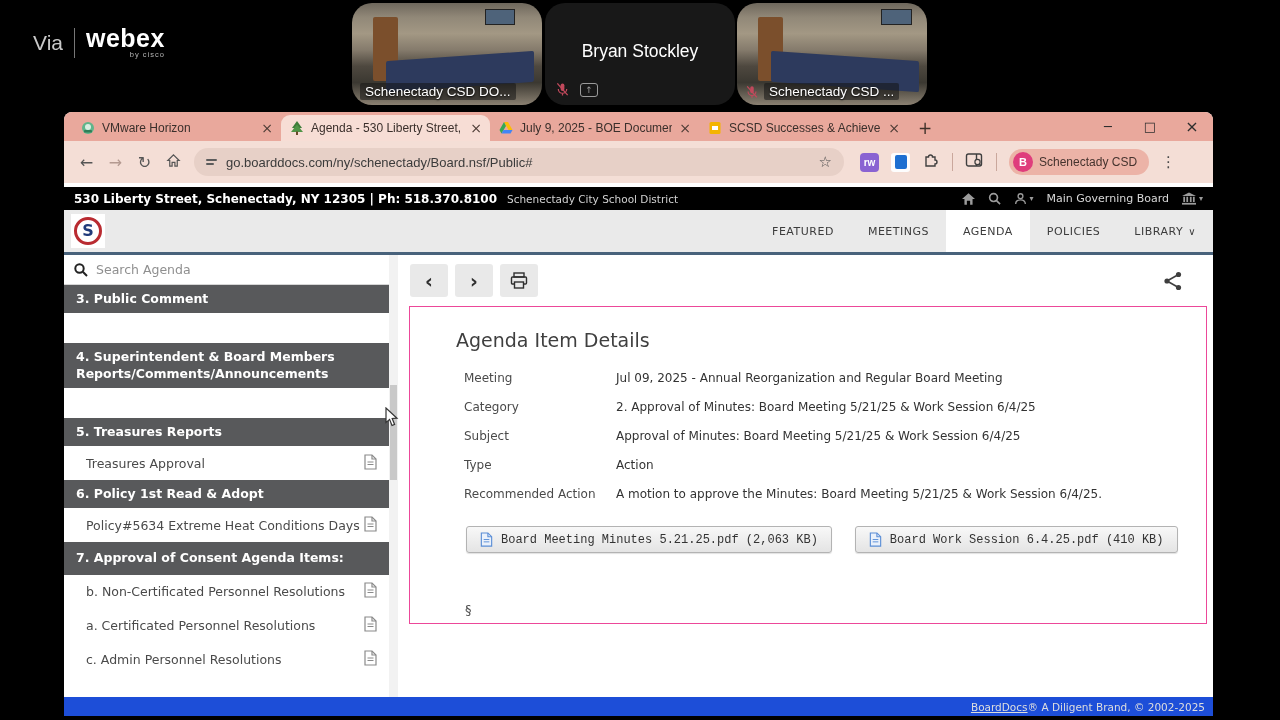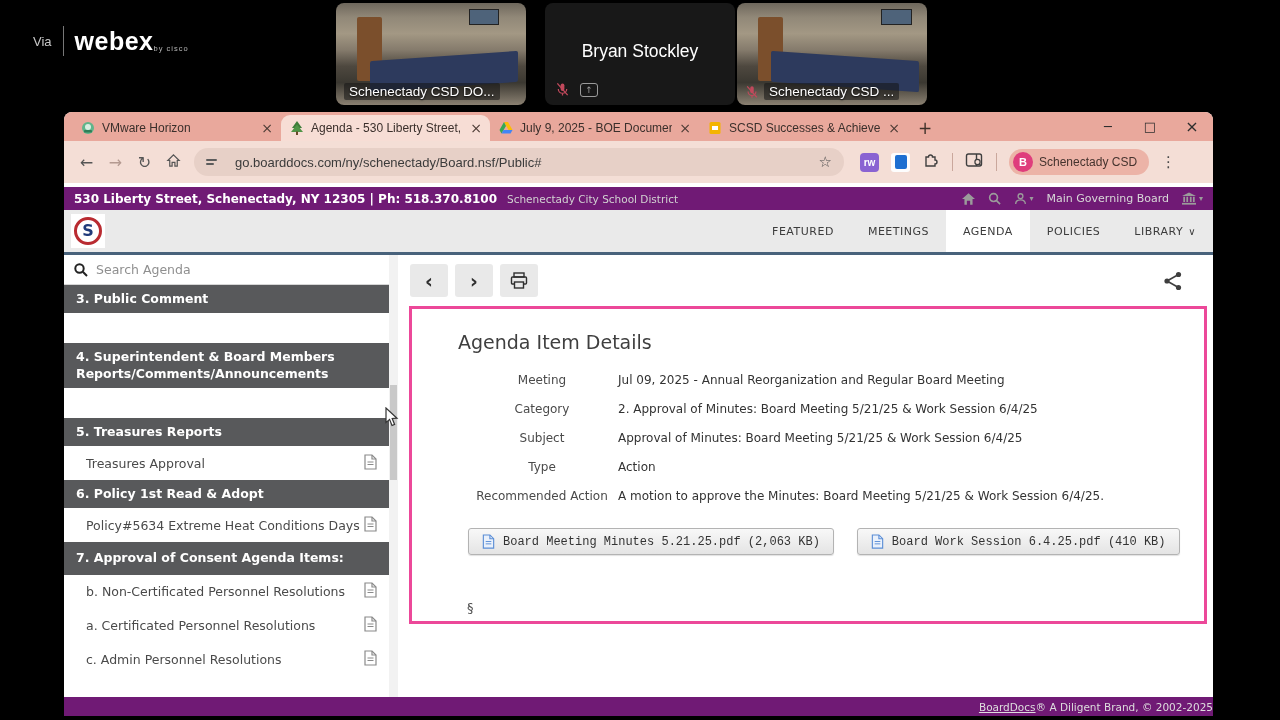--- a/index.html
+++ b/index.html
@@ -2,27 +2,27 @@
 <html><head>
 <meta charset="utf-8">
 <style>
   * { margin:0; padding:0; box-sizing:border-box; }
   html,body { width:1280px; height:720px; background:#000; overflow:hidden;
               font-family:"Liberation Sans", sans-serif; }
   .glyph { font-family:"DejaVu Sans", sans-serif; }
 
   
   .webex-logo { position:absolute; left:33px; top:26px; display:flex; align-items:center; }
-  .webex-via { color:#c9c9c9; font-size:13px; }
+  .webex-via { color:#c9c9c9; font-size:21px; }
   .webex-divider { width:1px; height:30px; background:#777; margin:0 11px; }
-  .webex-wordmark { display:flex; flex-direction:row; align-items:flex-end; }
+  .webex-wordmark { display:flex; flex-direction:column; align-items:flex-end; }
   .webex-brand { color:#fff; font-size:25px; font-weight:bold; letter-spacing:.5px; line-height:24px; }
   .webex-by { color:#b5b5b5; font-size:7.5px; letter-spacing:1px; }
 
-  .tile { position:absolute; top:3px; height:102px; width:190px; border-radius:8px; overflow:hidden; background:#181818; }
+  .tile { position:absolute; top:3px; height:102px; width:190px; border-radius:20px; overflow:hidden; background:#181818; }
   .tile-video { background:linear-gradient(180deg,#6e675c 0%,#918878 14%,#a39884 30%,#857b6c 46%,#4e483f 62%,#3b3831 78%,#8b8172 100%); }
   .tile .door { position:absolute; left:11%; top:14%; width:13%; height:62%; background:#7b4f2c; border-radius:2px; }
   .tile .tables { position:absolute; left:18%; bottom:18%; width:78%; height:30%; background:#2d3a5d; transform:skewY(-4deg); border-radius:2px; }
   .tile .screen { position:absolute; right:14%; top:6%; width:16%; height:16%; background:#4e637a; border:1px solid #222; }
   .tile-label-row { position:absolute; left:0; right:0; bottom:5px; display:flex; align-items:center; padding:0 8px; gap:5px; }
   .tile-label { color:#fff; font-size:13.5px; text-shadow:0 1px 2px #000; background:rgba(20,20,20,.55); padding:1px 5px; border-radius:2px; white-space:nowrap; }
   .tile-name { position:absolute; left:0; right:0; top:38px; text-align:center; color:#fff; font-size:17.5px; }
   .tile-icons { position:absolute; left:10px; bottom:8px; display:flex; align-items:center; gap:10px; }
   .share-box { width:18px; height:14px; border:1.5px solid #9a9a9a; border-radius:3px; display:flex; align-items:center; justify-content:center; color:#9a9a9a; font-size:9px; }
 
@@ -36,40 +36,40 @@
   .tab-title { flex:1; white-space:nowrap; overflow:hidden; }
   .tab-close { font-size:14px; color:#4c3b35; flex:none; line-height:1; }
   .favicon { width:15px; height:15px; flex:none; display:flex; align-items:center; justify-content:center; }
   .newtab-btn { color:#3f3029; font-size:17px; margin:0 0 4px 10px; line-height:1; }
   .win-controls { margin-left:auto; display:flex; align-items:center; align-self:stretch; }
   .win-btn { width:42px; text-align:center; color:#2e2e2e; font-size:13px; line-height:29px; }
 
   .btoolbar { height:42px; background:#f4ded6; display:flex; align-items:center; padding:0 8px; flex:none; }
   .nav-ico { width:29px; text-align:center; color:#555; font-size:16px; }
   .nav-ico.dim { color:#b49a91; }
-  .addressbar { width:650px; height:28px; background:#e7d0c7; border-radius:14px; display:flex; align-items:center; padding:0 12px; margin-left:6px; gap:18px; }
+  .addressbar { width:650px; height:28px; background:#e7d0c7; border-radius:14px; display:flex; align-items:center; padding:0 12px; margin-left:6px; gap:9px; }
   .url-badge { display:flex; flex-direction:column; gap:2px; }
   .url-badge i { display:block; width:11px; height:1.6px; background:#5c5c5c; border-radius:1px; }
   .url-badge i:nth-child(2) { width:8px; }
   .url-text { font-size:13px; color:#3b3b3b; white-space:nowrap; }
   .star { margin-left:auto; color:#4d4d4d; font-size:15px; }
   .ext-row { display:flex; align-items:center; gap:12px; margin-left:16px; }
   .ext-rw { width:19px; height:19px; background:#8a63d2; border-radius:4px; color:#fff; font-size:10px; font-weight:bold; display:flex; align-items:center; justify-content:center; }
   .ext-blue { width:19px; height:19px; background:#fdfdfd; border-radius:3px; display:flex; align-items:center; justify-content:center; }
   .ext-blue i { display:block; width:12px; height:14px; background:#1d6fd1; border-radius:2px; }
   .tb-sep { width:1px; height:18px; background:#caa79c; }
   .profile-chip { display:flex; align-items:center; gap:6px; background:#ecb3a7; border-radius:14px; padding:3px 12px 3px 4px; margin-left:12px; }
   .avatar { width:20px; height:20px; border-radius:50%; background:#df3d7c; color:#fff; font-size:11px; font-weight:bold; display:flex; align-items:center; justify-content:center; }
   .profile-name { font-size:12px; color:#45332e; white-space:nowrap; }
   .menu-dots { color:#4a4a4a; font-size:15px; margin-left:12px; }
 
   
   .page { flex:1; background:#fff; display:flex; flex-direction:column; font-family:"DejaVu Sans", sans-serif; position:relative; }
   .white-sliver { height:4px; background:#fff; flex:none; }
-  .site-topbar { height:23px; background:#701a75; display:flex; align-items:center; padding:0 10px; flex:none; }
+  .site-topbar { height:23px; background:#000000; display:flex; align-items:center; padding:0 10px; flex:none; }
   .site-address { color:#fff; font-size:12px; font-weight:bold; white-space:nowrap; }
   .site-district { color:#d2d2d2; font-size:10.5px; margin-left:10px; white-space:nowrap; }
   .topbar-right { margin-left:auto; display:flex; align-items:center; gap:13px; }
   .topbar-ico { display:flex; align-items:center; gap:3px; color:#9b9b9b; }
   .caret { font-size:8px; color:#9b9b9b; }
   .board-name { color:#d8d8d8; font-size:11px; white-space:nowrap; }
 
   .site-nav { height:42px; background:#eaeaea; display:flex; align-items:center; flex:none; }
   .site-logo { width:34px; height:34px; background:#fff; margin-left:7px; display:flex; align-items:center; justify-content:center; }
   .logo-ring { width:28px; height:28px; border-radius:50%; border:3px solid #b92b31; background:#fff; display:flex; align-items:center; justify-content:center; }
@@ -88,48 +88,48 @@
   .sb-gap { height:30px; flex:none; }
   .sb-item { display:flex; align-items:center; padding:0 12px 0 22px; height:34px; font-size:12.5px; color:#4a4a4a; flex:none; }
   .sb-item .doc-ico { margin-left:auto; }
   .scrollcol { width:9px; background:#f2f2f2; position:relative; flex:none; }
   .scroll-thumb { position:absolute; left:1px; right:1px; top:130px; height:95px; background:#c9c9c9; }
 
   .main { flex:1; position:relative; }
   .toolbar-row { display:flex; gap:7px; padding:9px 0 0 12px; }
   .tb-btn { width:38px; height:33px; background:#e9e9e9; border-radius:3px; display:flex; align-items:center; justify-content:center; color:#2f2f2f; font-size:19px; font-weight:bold; }
   .share-btn { position:absolute; right:30px; top:16px; }
-  .panel { margin:9px 6px 0 11px; height:318px; border:3px solid #ec4899; position:relative; padding:22px 20px 0 46px; }
+  .panel { margin:9px 6px 0 11px; height:318px; border:1px solid #ec4899; position:relative; padding:22px 20px 0 46px; }
   .panel-title { font-size:19px; color:#3f3f3f; margin-bottom:20px; }
-  .field-row { display:flex; margin:0 0 15px 8px; font-size:12px;text-align:center; }
+  .field-row { display:flex; margin:0 0 15px 8px; font-size:12px; }
   .field-label { width:152px; color:#4a4a4a; flex:none; }
   .field-value { color:#333; }
   .attachments { display:flex; gap:23px; margin:25px 0 0 10px;font-family:Liberation Mono, monospace; }
   .attach-btn { height:27px; display:flex; align-items:center; gap:8px; padding:0 13px; font-size:12px; color:#333;
                 border:1px solid #b3b3b3; border-radius:3px; background:linear-gradient(180deg,#f8f8f8,#e4e4e4); box-shadow:0 1px 1px rgba(0,0,0,.12); }
   .section-mark { position:absolute; left:55px; bottom:6px; font-size:13px; color:#555; }
 
-  .site-footer { height:19px; background:#701a75; display:flex; align-items:center; justify-content:flex-end; font-size:10.5px; color:#dedede; flex:none; }
+  .site-footer { height:19px; background:#1d4ed8; display:flex; align-items:center; justify-content:flex-end; padding-right:8px; font-size:10.5px; color:#dedede; flex:none; }
   .footer-link { text-decoration:underline; }
 
   .cursor { position:absolute; left:385px; top:407px; z-index:50; }
 </style>
 </head>
 <body>
 
 <div class="webex-logo">
   <span class="webex-via">Via</span>
   <span class="webex-divider"></span>
   <span class="webex-wordmark">
     <span class="webex-brand">webex</span>
     <span class="webex-by">by cisco</span>
   </span>
 </div>
 
-<div class="tile tile-video" style="left:336px;">
+<div class="tile tile-video" style="left:352px;">
   <div class="door"></div>
   <div class="screen"></div>
   <div class="tables"></div>
   <div class="tile-label-row">
     <span class="tile-label">Schenectady CSD DO...</span>
   </div>
 </div>
 
 <div class="tile" style="left:545px;">
   <div class="tile-name">Bryan Stockley</div>

